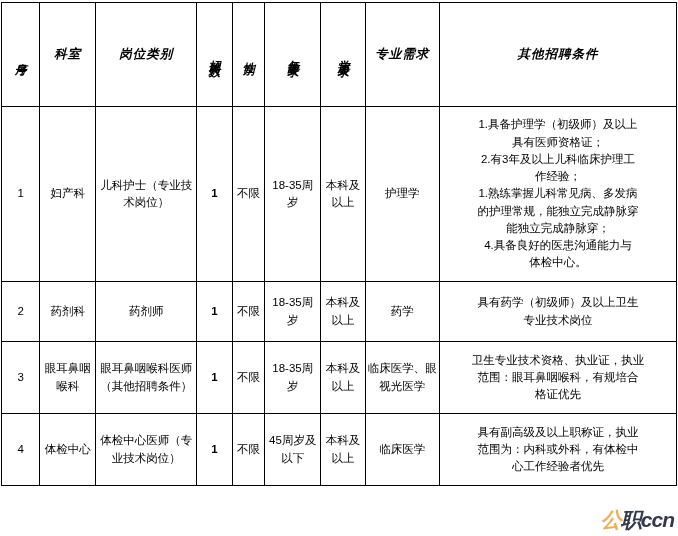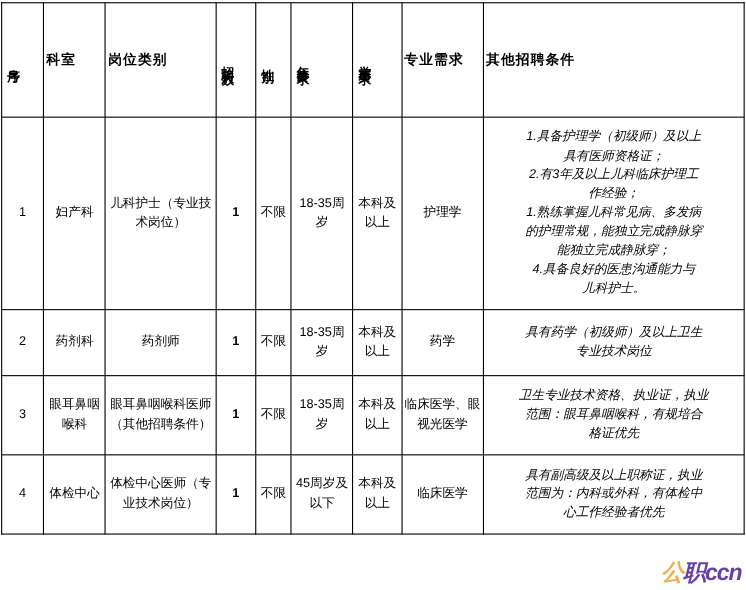--- a/index.html
+++ b/index.html
@@ -52,54 +52,56 @@
     text-orientation: upright;
     letter-spacing: 2px;
     display: inline-block;
     line-height: 1.25;
     height: 100%;
     white-space: nowrap;
   }
   .hdr .hwrap {
     display: flex;
     align-items: center;
+    justify-content: center;
     height: 96px;
+    font-style: italic;
   }
   .hdr-horiz {
     font-weight: bold;
     font-size: 12.5px;
     letter-spacing: 1px;
   }
   .row-body td { font-size: 11.5px; }
   .cell-other {
     text-align: center;
     line-height: 1.65;
     padding: 6px 8px;
     font-size: 11.5px;
   }
-  .cell-other .line { display: block; font-style: italic; }
+  .cell-other .line { display: block; }
   .bold { font-weight: bold; }
   .tall1 { height: 175px; }
   .tall2 { height: 60px; }
   .tall3 { height: 72px; }
   .tall4 { height: 72px; }
 
   .watermark {
     position: absolute;
     right: 4px;
     bottom: 2px;
     font-size: 21px;
     font-weight: bold;
     font-style: italic;
     color: #e8a33d;
     opacity: 0.85;
     letter-spacing: -1px;
     pointer-events: none;
   }
-  .watermark .w2 { color: #4c1d95; }
+  .watermark .w2 { color: #0f172a; }
 </style>
 </head>
 <body>
 
 <table class="recruit-table">
   <colgroup>
     <col class="c-seq">
       <col class="c-dept">
       <col class="c-post">
       <col class="c-num">
@@ -169,21 +171,21 @@
       <td>护理学</td>
       <td class="cell-other">
           <span class="line">1.具备护理学（初级师）及以上</span>
           <span class="line">具有医师资格证；</span>
           <span class="line">2.有3年及以上儿科临床护理工</span>
           <span class="line">作经验；</span>
           <span class="line">1.熟练掌握儿科常见病、多发病</span>
           <span class="line">的护理常规，能独立完成静脉穿</span>
           <span class="line">能独立完成静脉穿；</span>
           <span class="line">4.具备良好的医患沟通能力与</span>
-          <span class="line">儿科护士。</span>
+          <span class="line">体检中心。</span>
         </td>
     </tr>
 
     <tr class="row-body tall2">
       <td>2</td>
       <td>药剂科</td>
       <td>药剂师</td>
       <td class="bold">1</td>
       <td>不限</td>
       <td>18-35周岁</td>

